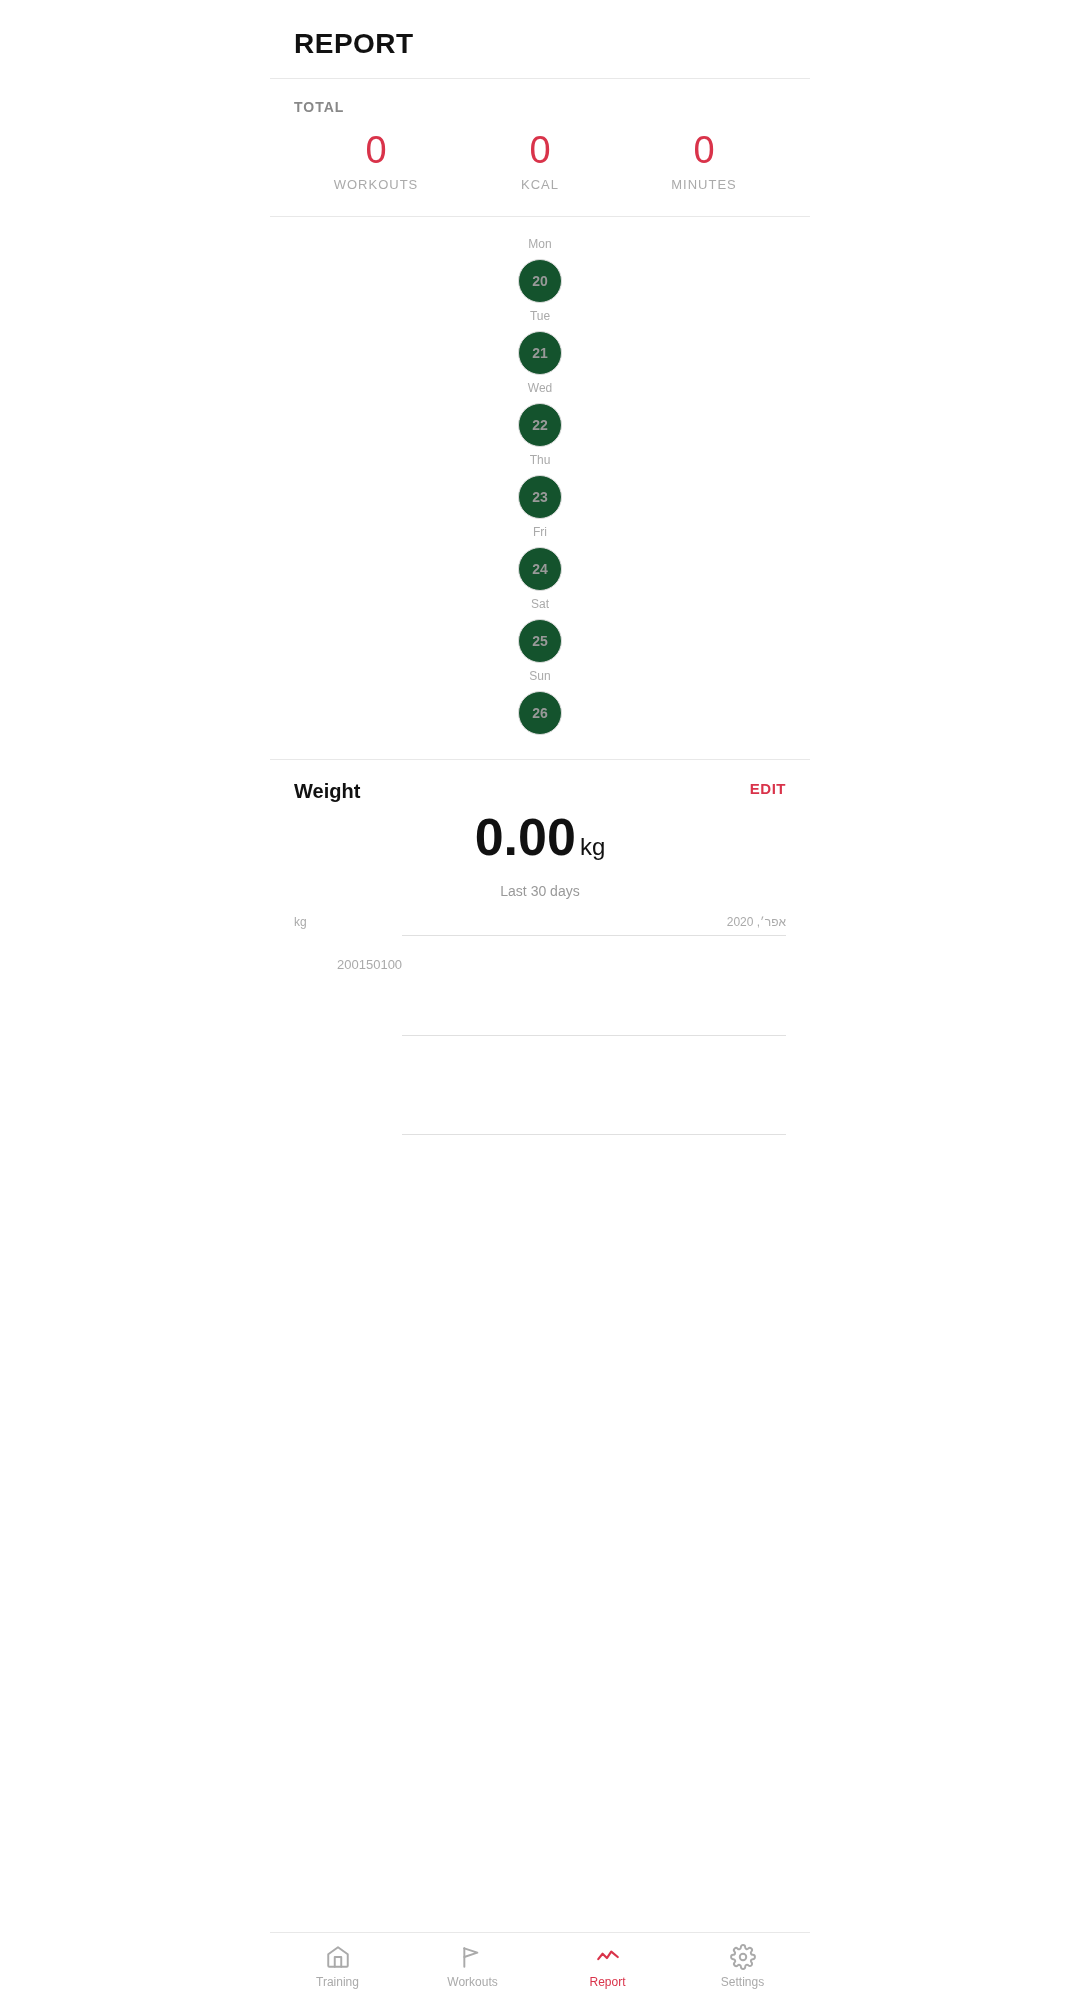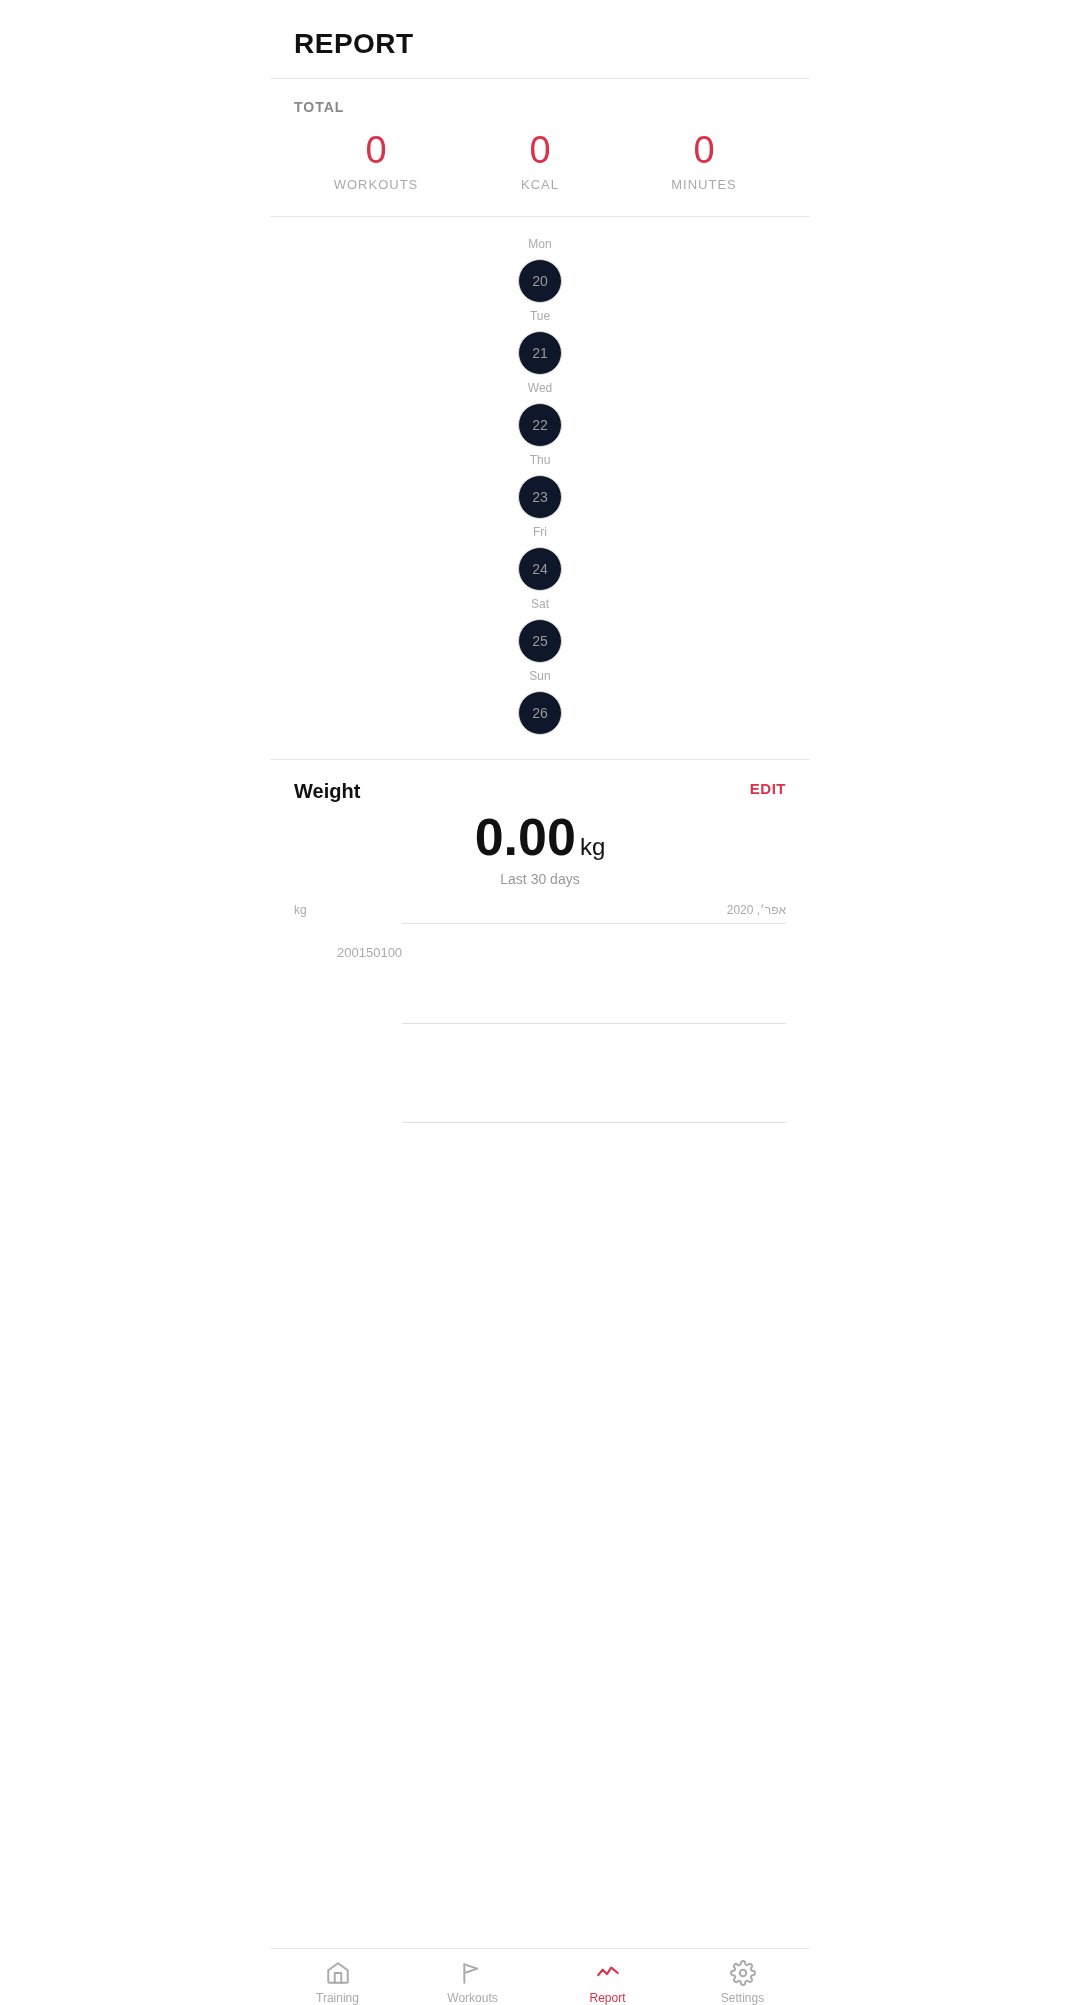--- a/index.html
+++ b/index.html
@@ -115,21 +115,22 @@
     .day-circle {
       width: 44px;
       height: 44px;
       border-radius: 50%;
       border: 1.5px solid #ddd;
       display: flex;
       align-items: center;
       justify-content: center;
       font-size: 14px;
       color: #999;
-      background: #0f172a;
+      background: #14532d;
+      font-weight: bold;
     }
 
     
     .weight-section {
       padding: 20px 24px 16px;
     }
     .weight-header {
       display: flex;
       justify-content: space-between;
       align-items: flex-start;
@@ -144,21 +145,21 @@
       font-size: 15px;
       font-weight: 700;
       color: #d9334a;
       letter-spacing: 0.5px;
       background: none;
       border: none;
       cursor: pointer;
     }
     .weight-value-row {
       text-align: center;
-      margin-bottom: 4px;
+      margin-bottom: 16px;
     }
     .weight-value {
       font-size: 52px;
       font-weight: 900;
       color: #111;
     }
     .weight-unit {
       font-size: 24px;
       font-weight: 400;
       color: #111;
@@ -182,21 +183,21 @@
     .bottom-nav {
       position: fixed;
       bottom: 0;
       left: 50%;
       transform: translateX(-50%);
       width: 100%;
       max-width: 540px;
       display: flex;
       border-top: 1px solid #e8e8e8;
       background: #fff;
-      padding: 10px 0 0;
+      padding: 10px 0 16px;
     }
     .nav-item {
       flex: 1;
       display: flex;
       flex-direction: column;
       align-items: center;
       gap: 4px;
       cursor: pointer;
     }
     .nav-icon {

